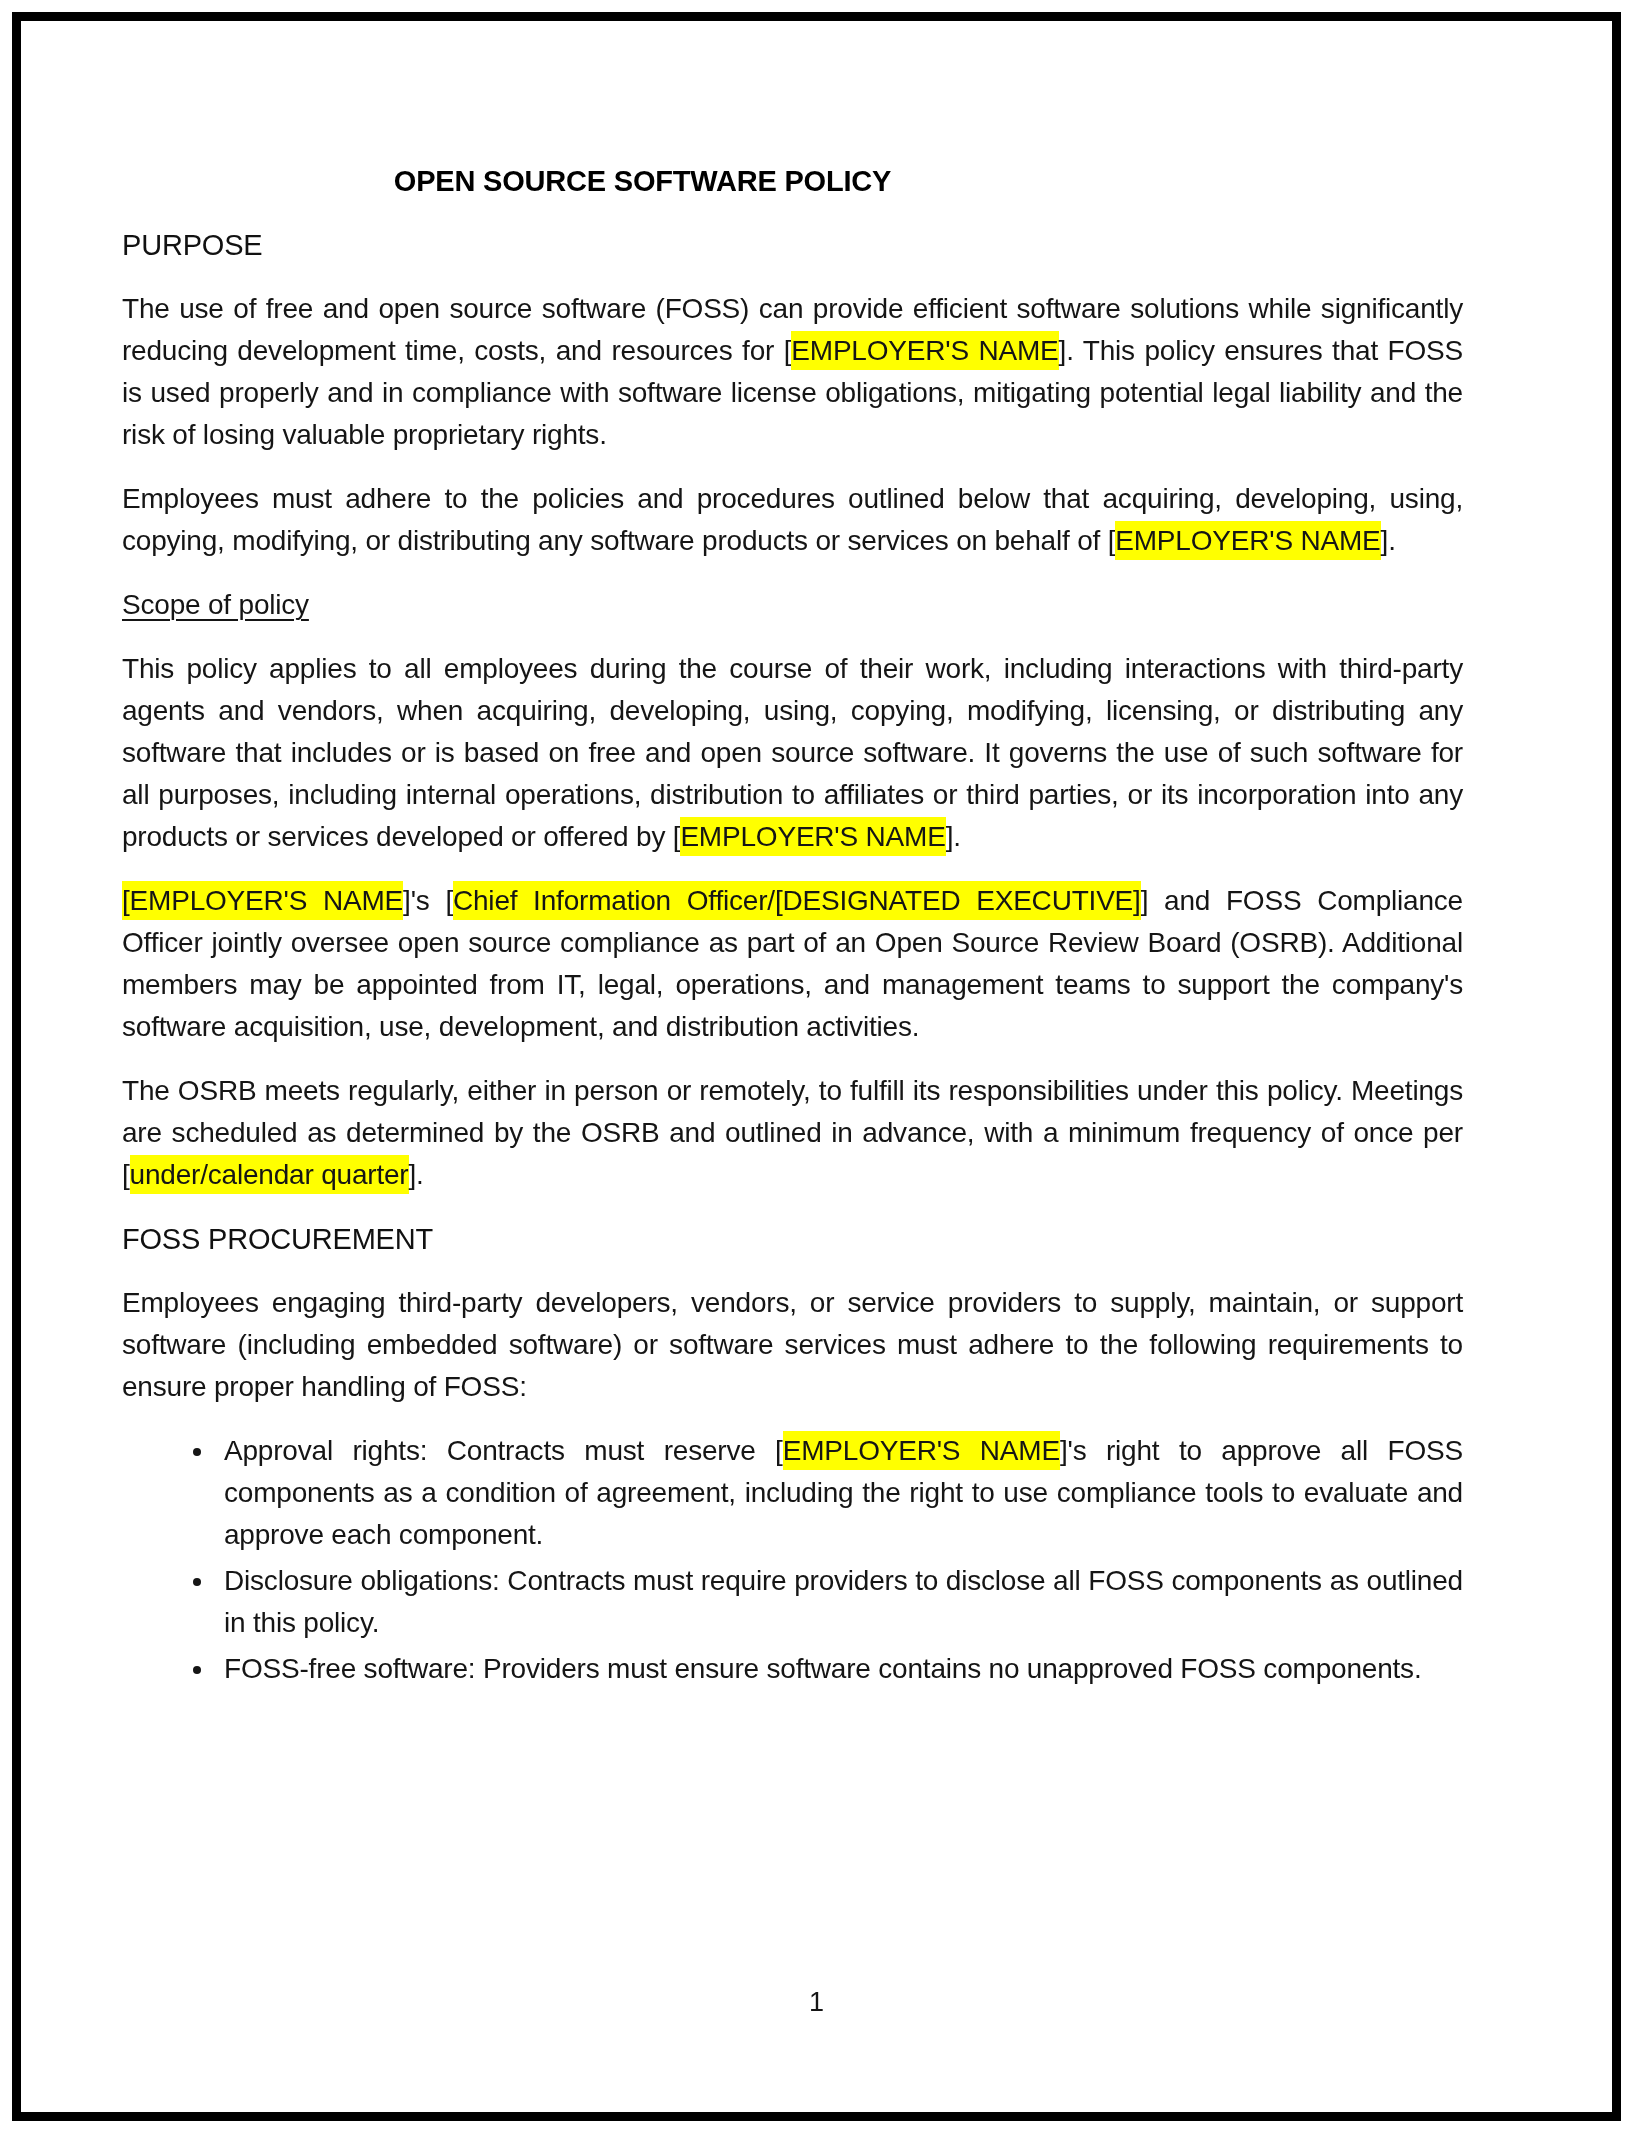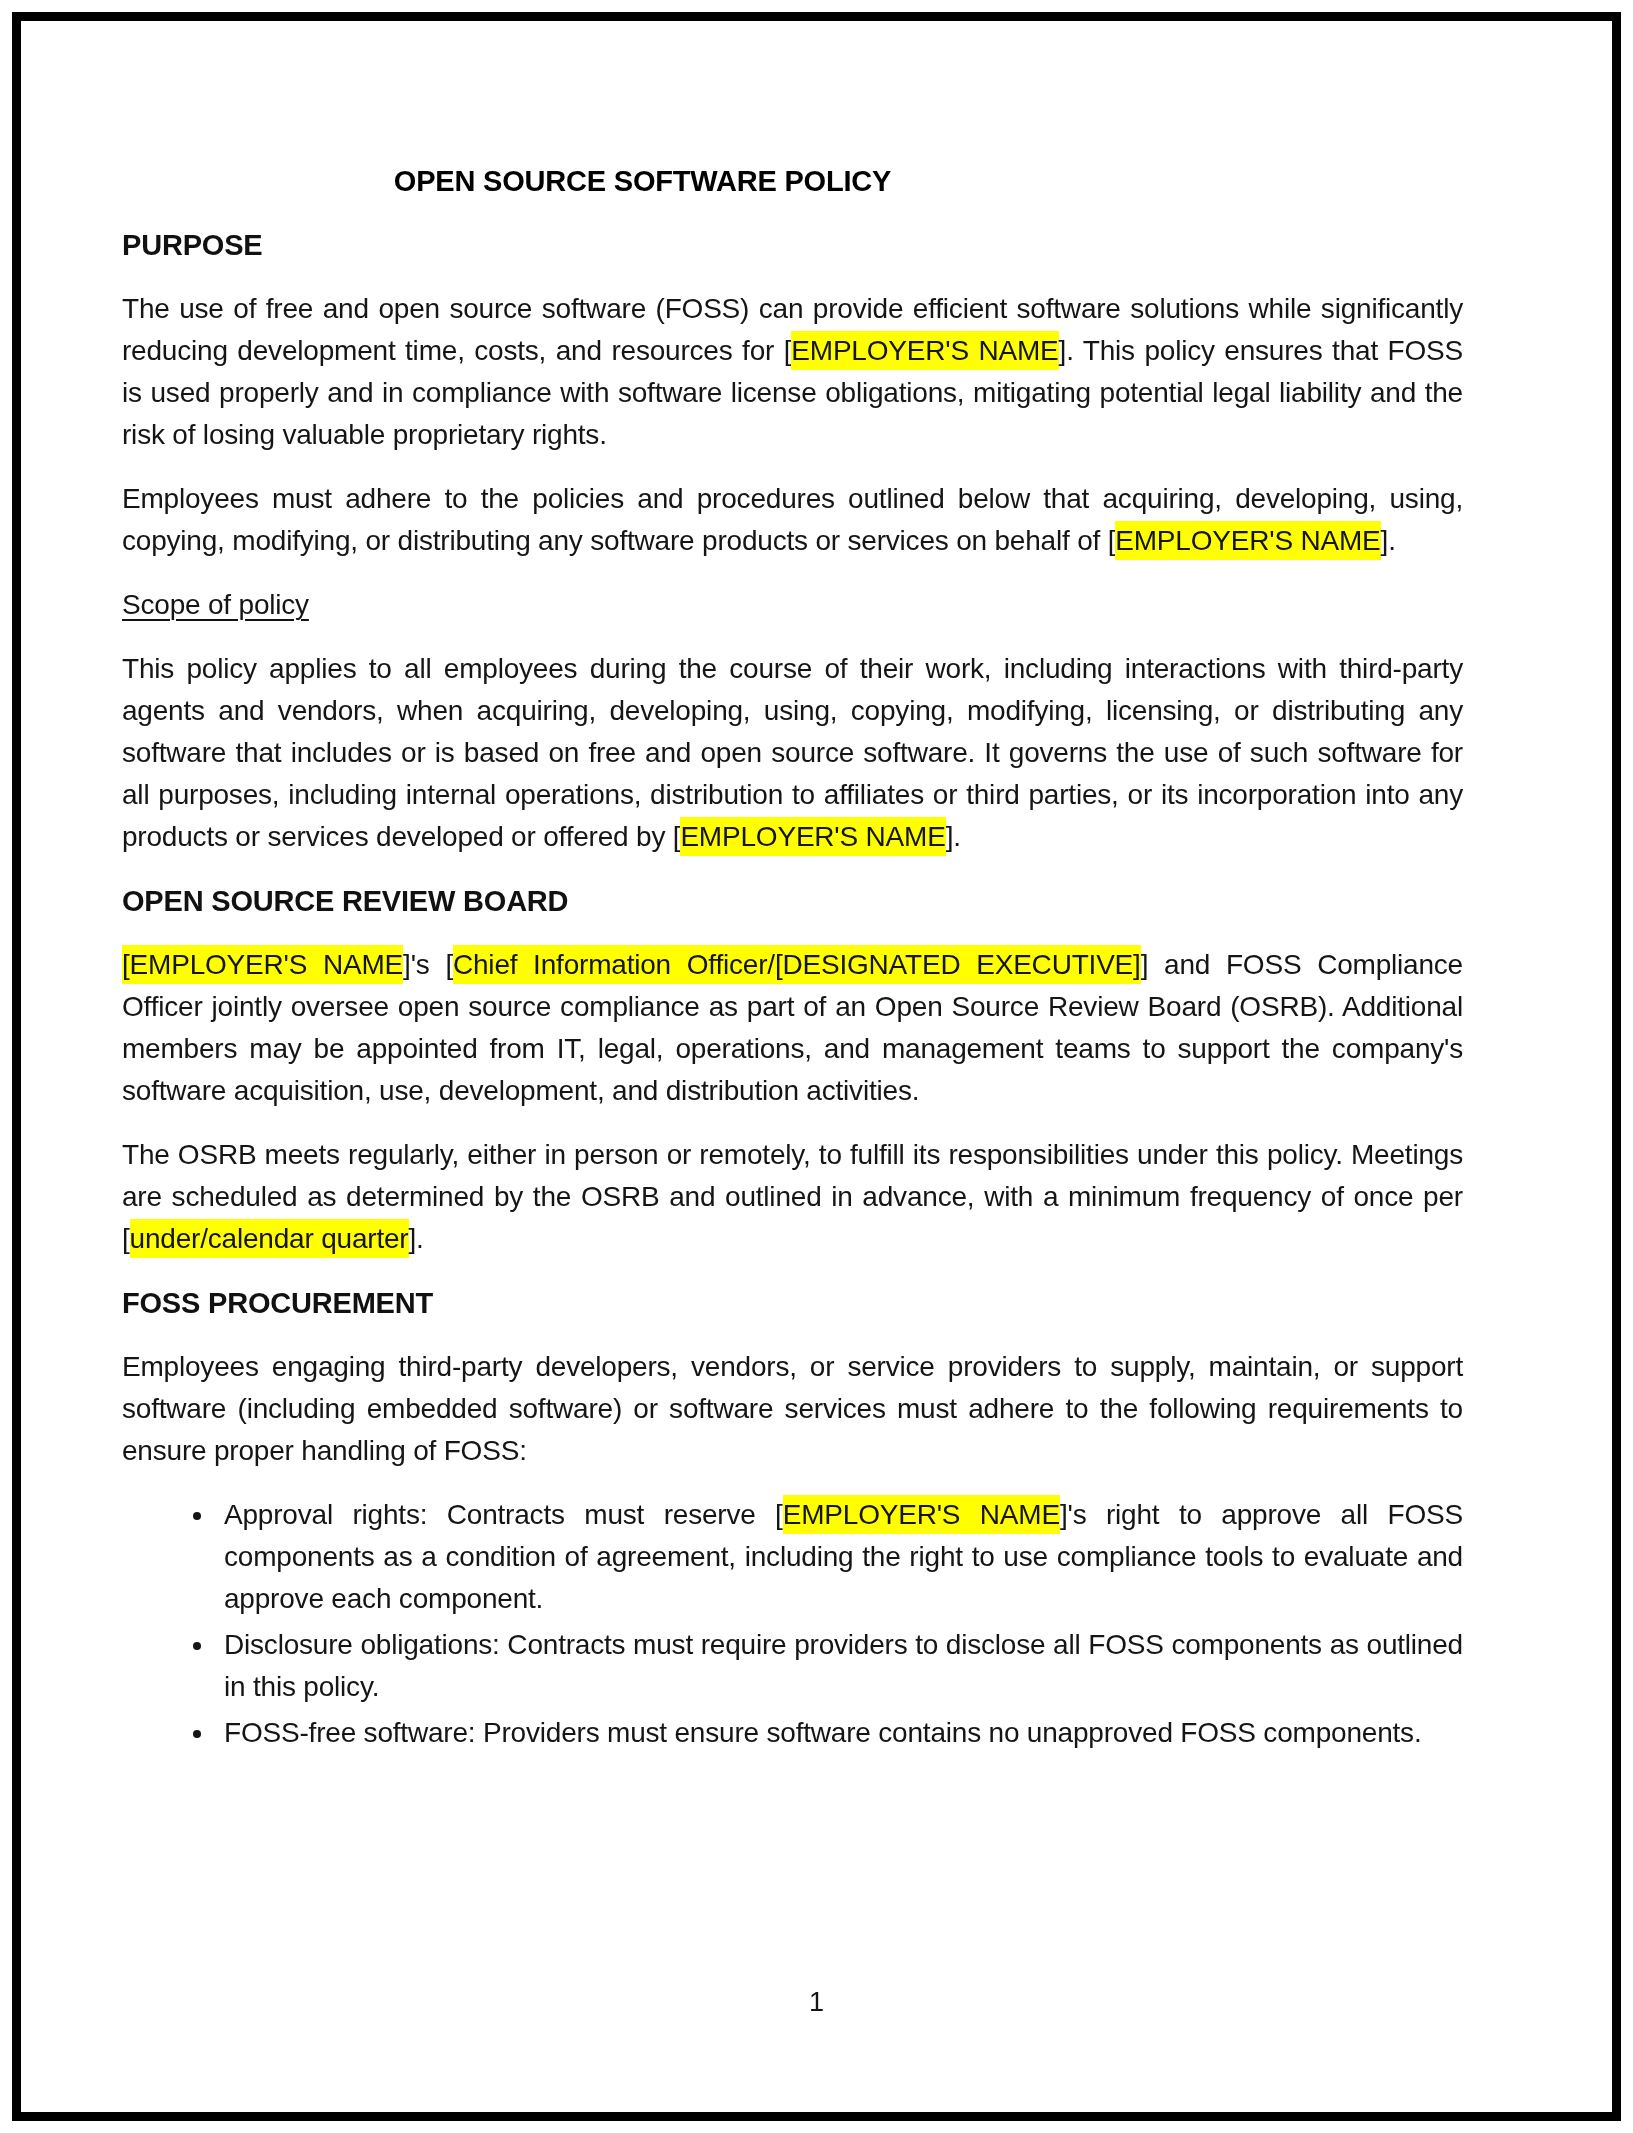--- a/index.html
+++ b/index.html
@@ -31,21 +31,21 @@
   .doc-title {
     font-size: 29px;
     font-weight: bold;
     text-align: center;
     margin: 0 300px 22px 0;
     line-height: 42px;
     color: #000000;
   }
   .heading {
     font-size: 29px;
-    font-weight: bold;
+    font-weight: normal;
     margin: 12px 0 22px 0;
     line-height: 42px;
     color: #111111;
   }
   .subheading {
     font-size: 28px;
     font-weight: normal;
     text-decoration: underline;
     text-underline-offset: 5px;
     text-decoration-thickness: 2px;
@@ -89,21 +89,20 @@
   <main class="doc">
     <h1 class="doc-title">OPEN SOURCE SOFTWARE POLICY</h1>
 
     <h2 class="heading">PURPOSE</h2>
     <p class="para"><span>The use of free and open source software (FOSS) can provide efficient software solutions while significantly reducing development time, costs, and resources for [</span><span class="hl">EMPLOYER'S NAME</span><span>]. This policy ensures that FOSS is used properly and in compliance with software license obligations, mitigating potential legal liability and the risk of losing valuable proprietary rights.</span></p>
     <p class="para"><span>Employees must adhere to the policies and procedures outlined below that acquiring, developing, using, copying, modifying, or distributing any software products or services on behalf of [</span><span class="hl">EMPLOYER'S NAME</span><span>].</span></p>
 
     <h3 class="subheading">Scope of policy</h3>
     <p class="para"><span>This policy applies to all employees during the course of their work, including interactions with third-party agents and vendors, when acquiring, developing, using, copying, modifying, licensing, or distributing any software that includes or is based on free and open source software. It governs the use of such software for all purposes, including internal operations, distribution to affiliates or third parties, or its incorporation into any products or services developed or offered by [</span><span class="hl">EMPLOYER'S NAME</span><span>].</span></p>
 
-    <h2 class="heading">OPEN SOURCE REVIEW BOARD</h2>
     <p class="para"><span class="hl">[EMPLOYER'S NAME</span><span>]'s [</span><span class="hl">Chief Information Officer/[DESIGNATED EXECUTIVE]</span><span>] and FOSS Compliance Officer jointly oversee open source compliance as part of an Open Source Review Board (OSRB). Additional members may be appointed from IT, legal, operations, and management teams to support the company's software acquisition, use, development, and distribution activities.</span></p>
     <p class="para"><span>The OSRB meets regularly, either in person or remotely, to fulfill its responsibilities under this policy. Meetings are scheduled as determined by the OSRB and outlined in advance, with a minimum frequency of once per [</span><span class="hl">under/calendar quarter</span><span>].</span></p>
 
     <h2 class="heading">FOSS PROCUREMENT</h2>
     <p class="para"><span>Employees engaging third-party developers, vendors, or service providers to supply, maintain, or support software (including embedded software) or software services must adhere to the following requirements to ensure proper handling of FOSS:</span></p>
 
     <ul class="bullet-list">
       <li><span>Approval rights: Contracts must reserve [</span><span class="hl">EMPLOYER'S NAME</span><span>]'s right to approve all FOSS components as a condition of agreement, including the right to use compliance tools to evaluate and approve each component.</span></li>
       <li><span>Disclosure obligations: Contracts must require providers to disclose all FOSS components as outlined in this policy.</span></li>
       <li><span>FOSS-free software: Providers must ensure software contains no unapproved FOSS components.</span></li>

